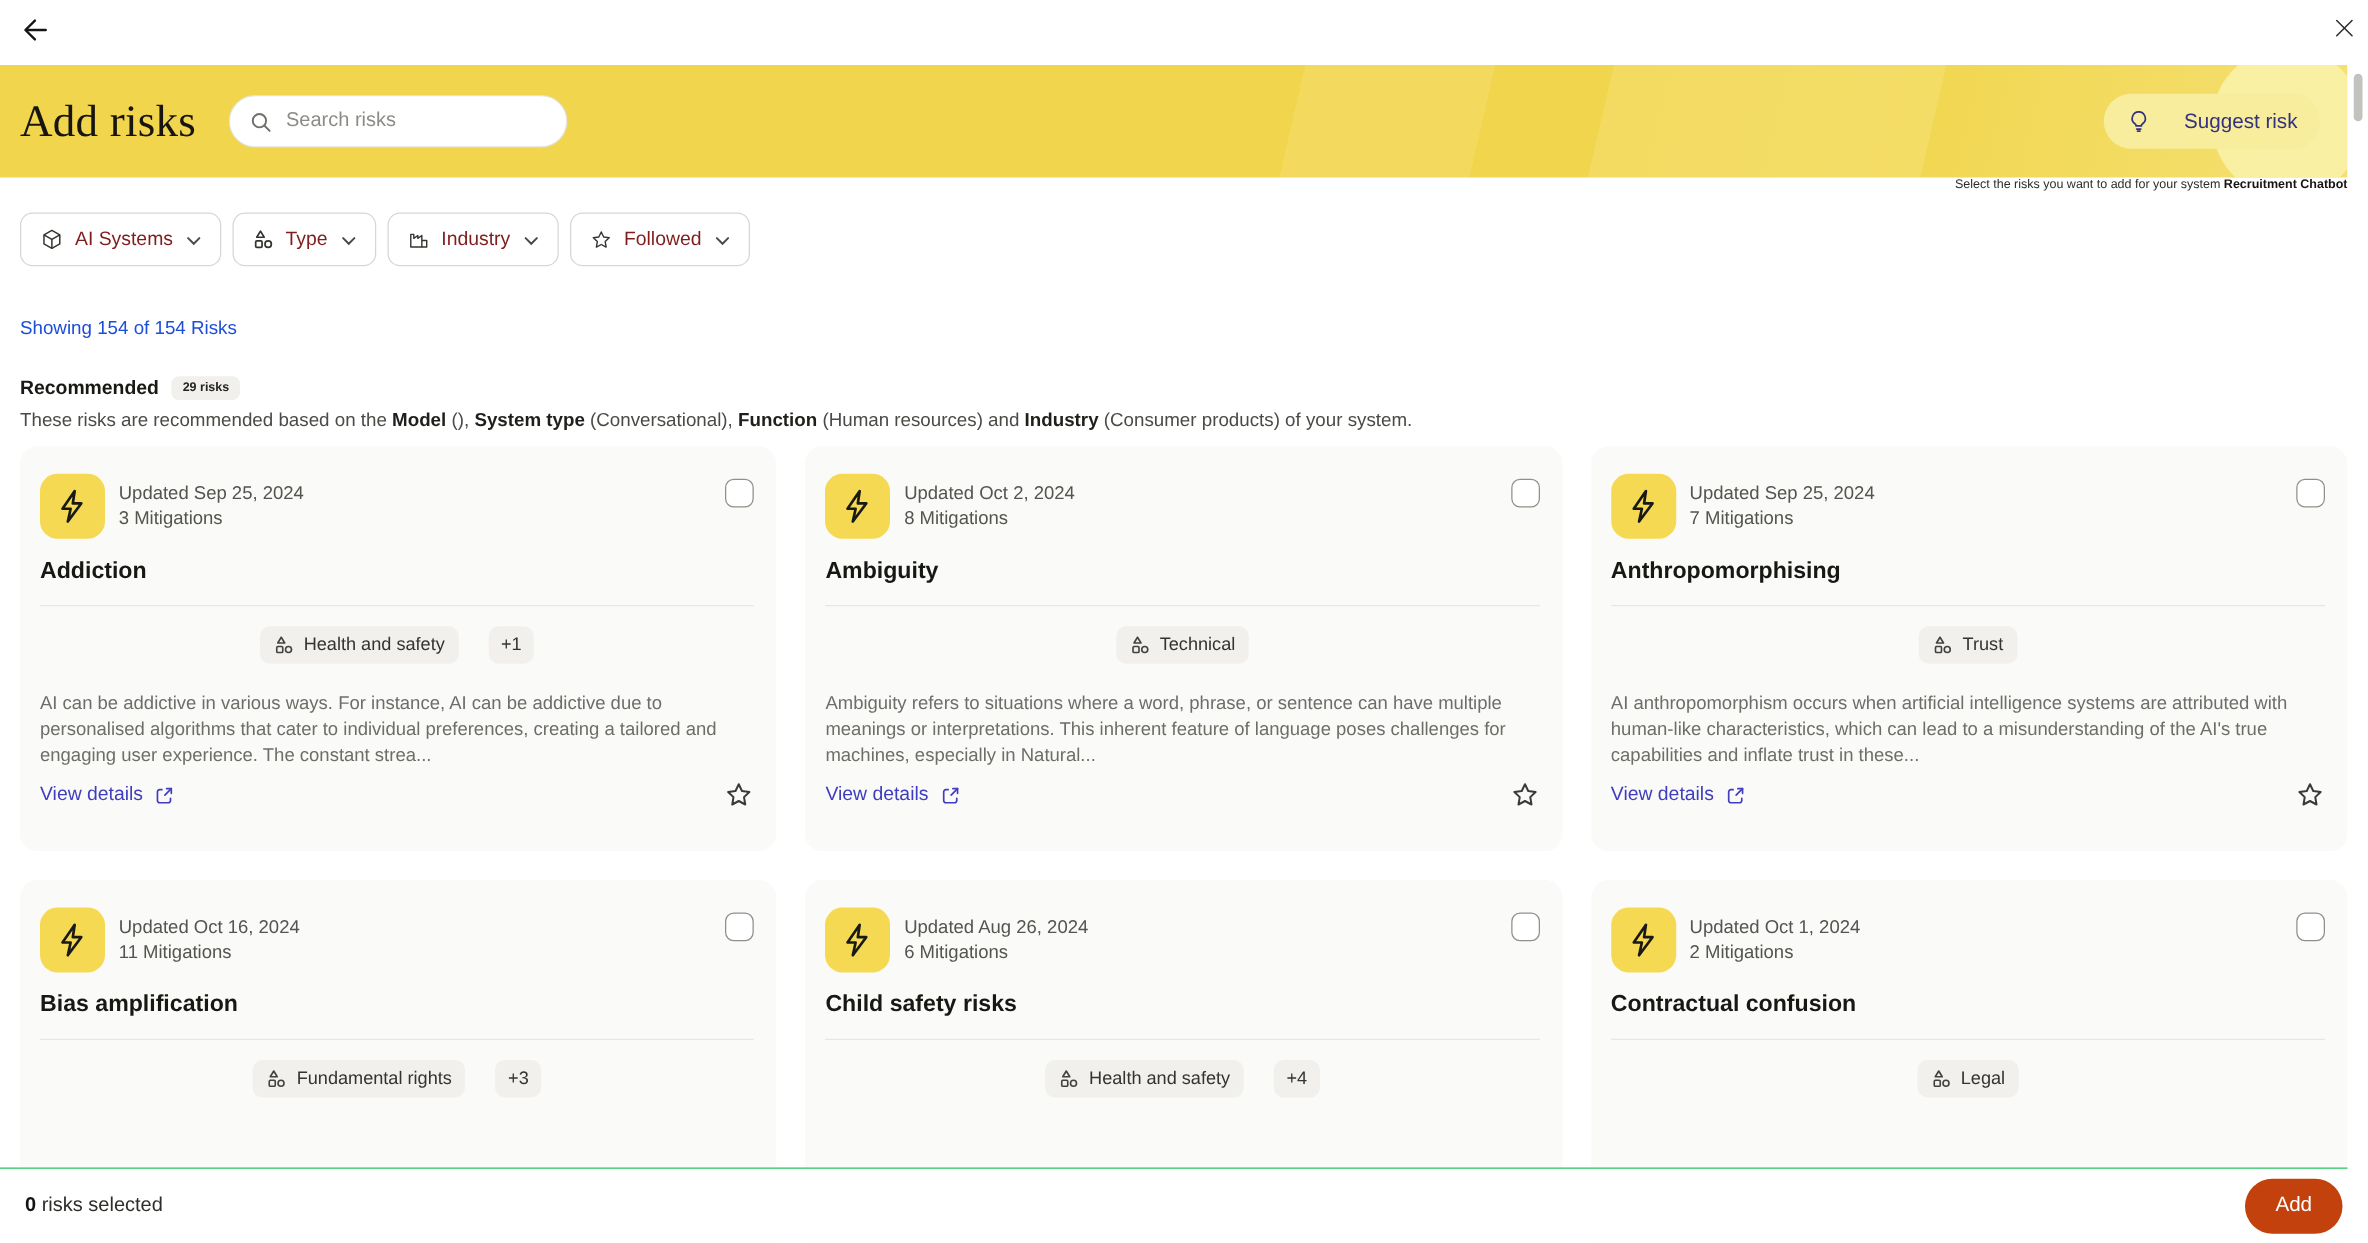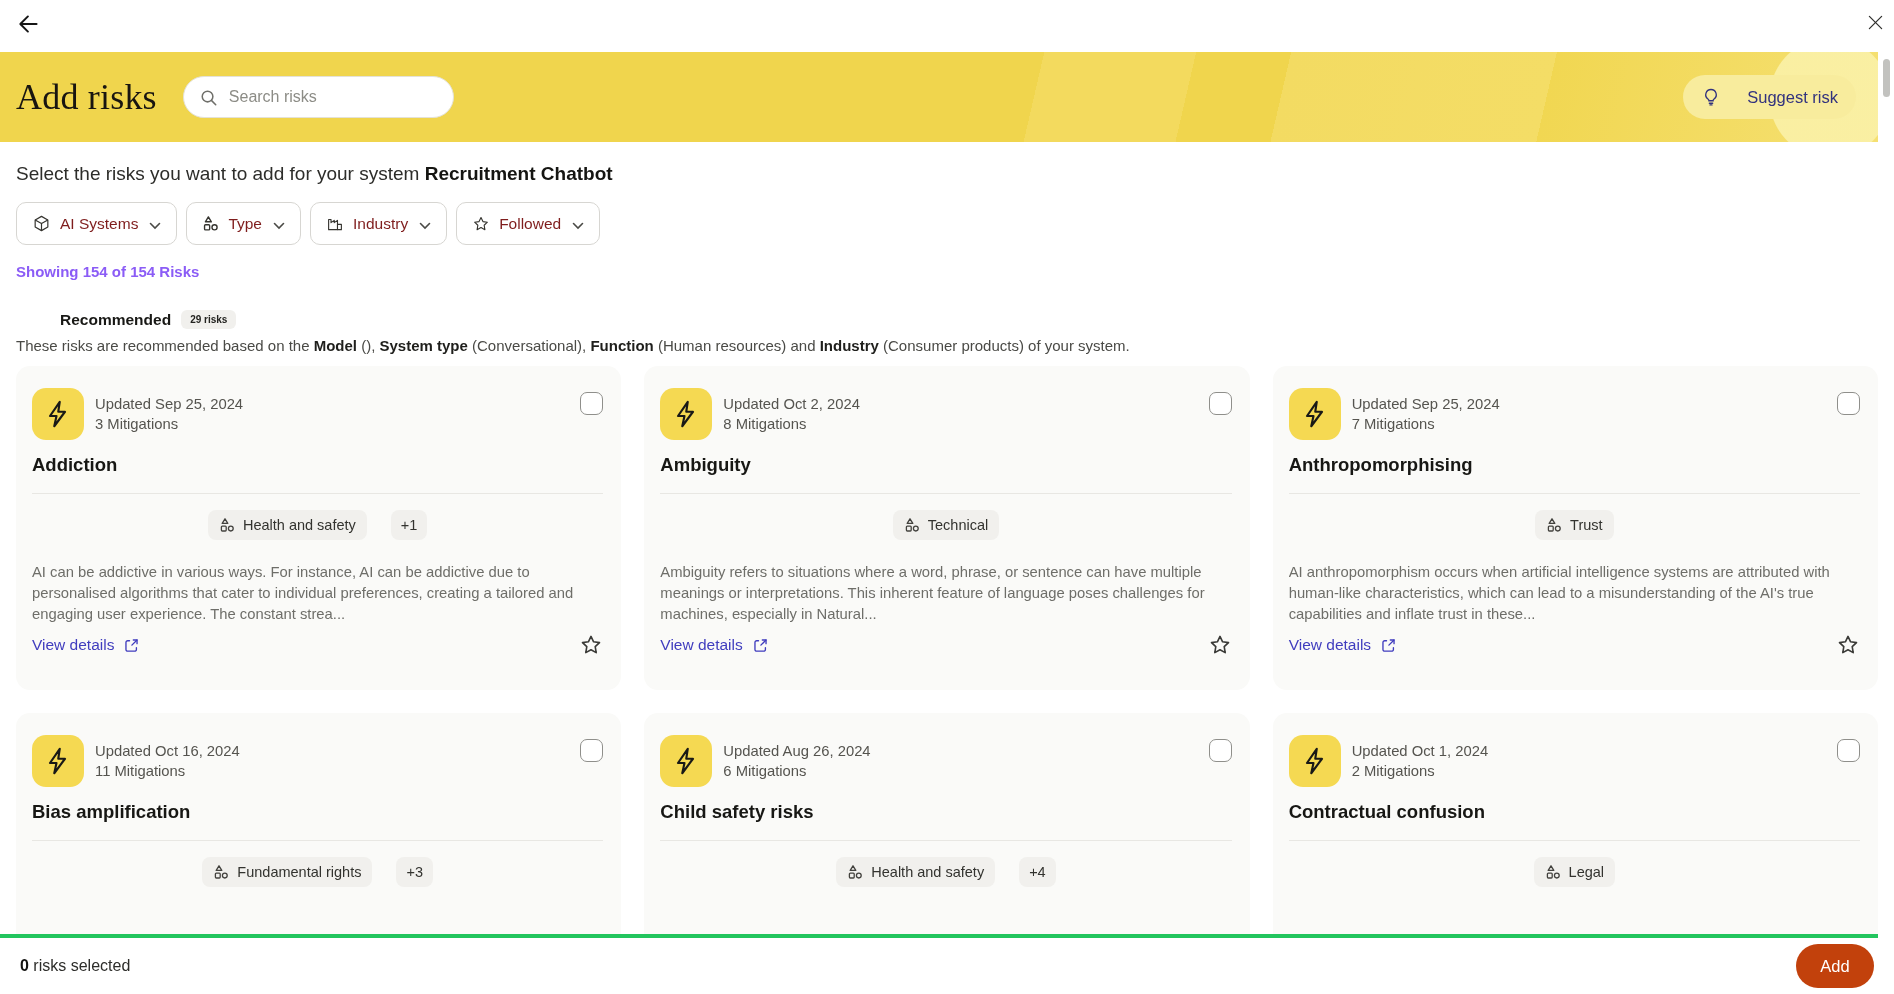--- a/index.html
+++ b/index.html
@@ -23,30 +23,30 @@
       linear-gradient(103deg, #F0D54D 0%, #F0D54D 55%, #F3DA5E 55%, #F3DA5E 63%, #F0D54D 63%, #F0D54D 68%, #F3DB62 68%, #F4DD66 82%, #F1D752 82%, #F5E072 100%);
   }
   .hero-title { font-family: "Liberation Serif", serif; font-size: 36px; font-weight: 500; color: #181510; margin: 0; letter-spacing: .2px; }
   .search-pill { margin-left: 26px; width: 271px; height: 42px; border-radius: 21px; background: #fff; border: 1px solid #e4e2d8; display: flex; align-items: center; gap: 9px; padding: 0 15px; }
   .search-pill input { flex: 1; border: none; outline: none; background: transparent; font-size: 16px; color: #222; font-family: inherit; }
   .search-pill input::placeholder { color: #8c8c86; }
   .suggest-btn { margin-left: auto; height: 44px; border-radius: 22px; border: none; background: #F8EC9D; color: #32327E; display: flex; align-items: center; gap: 26px; padding: 0 18px; font-size: 16.5px; font-weight: 500; font-family: inherit; cursor: pointer; }
 
   
   .content { padding: 0 16px; }
-  .subtitle { margin-top: 21px; font-size: 19px; color: #2d2d2a; }
+  .subtitle { font-size: 10px; color: #2d2d2a; text-align: right; }
   .subtitle b { color: #151512; }
 
   .filters { margin-top: 17px; display: flex; gap: 9px; }
   .filter-btn { height: 43px; border-radius: 10px; border: 1px solid #d7d6d2; background: #fff; display: flex; align-items: center; gap: 9px; padding: 0 15px; font-size: 15.5px; color: #7f1d1d; font-family: inherit; cursor: pointer; }
   .filter-btn .chev { margin-left: 2px; margin-top: 2px; }
 
-  .showing { margin-top: 18px; font-size: 15px; color: #8b5cf6; font-weight: bold; }
-
-  .section-head { margin-top: 30px; display: flex; align-items: center; gap: 10px; margin-left: 44px; }
+  .showing { margin-top: 41px; font-size: 15px; color: #1d4ed8; }
+
+  .section-head { margin-top: 30px; display: flex; align-items: center; gap: 10px; }
   .section-title { font-size: 15.5px; font-weight: bold; color: #181815; }
   .section-badge { background: #F1F0ED; border-radius: 6px; padding: 4px 9px; font-size: 10px; font-weight: bold; color: #232320; }
 
   .rec-text { margin-top: 8px; font-size: 15px; color: #4a4a46; }
   .rec-text strong { color: #1f1f1c; }
 
   
   .grid { margin-top: 12px; display: grid; grid-template-columns: repeat(3, 1fr); gap: 23px; }
   .card { position: relative; background: #FAFAF8; border-radius: 14px; padding: 22px 18px 16px 16px; min-height: 324px; }
   .card-head { display: flex; gap: 11px; }
@@ -57,21 +57,21 @@
   .card hr { margin: 17px 0 0; border: none; border-top: 1px solid #E8E7E3; }
   .chips { margin-top: 16px; display: flex; gap: 24px; justify-content: center; }
   .chip { display: inline-flex; align-items: center; gap: 8px; background: #F1F0ED; border-radius: 8px; padding: 7px 11px; font-size: 14.5px; color: #33332F; }
   .chip.extra { padding: 7px 10px; }
   .desc { margin: 22px 0 0; font-size: 14.8px; line-height: 21px; color: #6e6e69; display: -webkit-box; -webkit-line-clamp: 3; -webkit-box-orient: vertical; overflow: hidden; max-height: 63px; }
   .card-foot { margin-top: 8px; display: flex; align-items: center; justify-content: space-between; }
   .view-details { color: #403DBE; font-size: 15.5px; font-weight: 500; text-decoration: none; display: inline-flex; align-items: center; gap: 8px; cursor: pointer; }
   .star-btn { background: none; border: none; padding: 0; color: #3a3a37; cursor: pointer; display: flex; }
 
   
-  .footer { position: absolute; left: 0; bottom: 0; width: 100%; height: 60px; background: #fff; border-top: 4px solid #22c55e; display: flex; align-items: center; justify-content: space-between; padding: 0 20px; z-index: 5; }
+  .footer { position: absolute; left: 0; bottom: 0; width: 100%; height: 60px; background: #fff; border-top: 1px solid #22c55e; display: flex; align-items: center; justify-content: space-between; padding: 0 20px; z-index: 5; }
   .selected-text { font-size: 16px; color: #2d2d2a; }
   .selected-text b { color: #141412; }
   .add-btn { width: 78px; height: 44px; border-radius: 22px; background: #c2410c; color: #fff; border: none; font-size: 16.5px; font-family: inherit; cursor: pointer; }
 
   
   .scroll-gutter { position: absolute; top: 52px; right: 0; width: 16px; height: 942px; background: #fff; z-index: 6; }
   .scroll-thumb { width: 7px; height: 38px; margin: 7px 4px 0 5px; background: #C2C2BF; border-radius: 4px; }
 </style>
 </head>
 <body>

